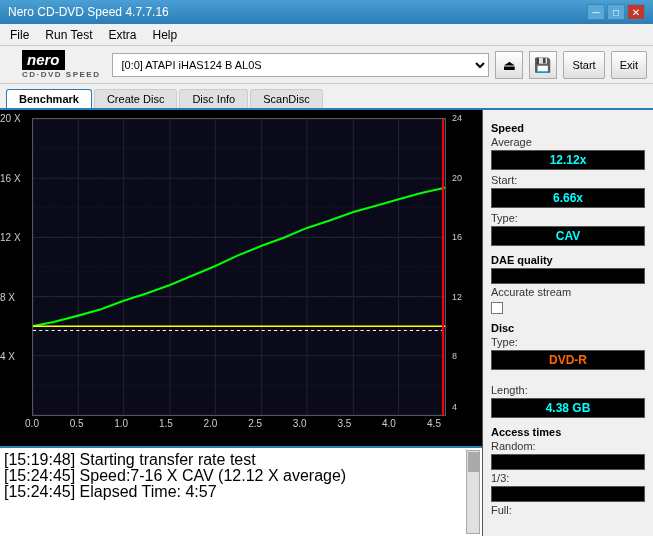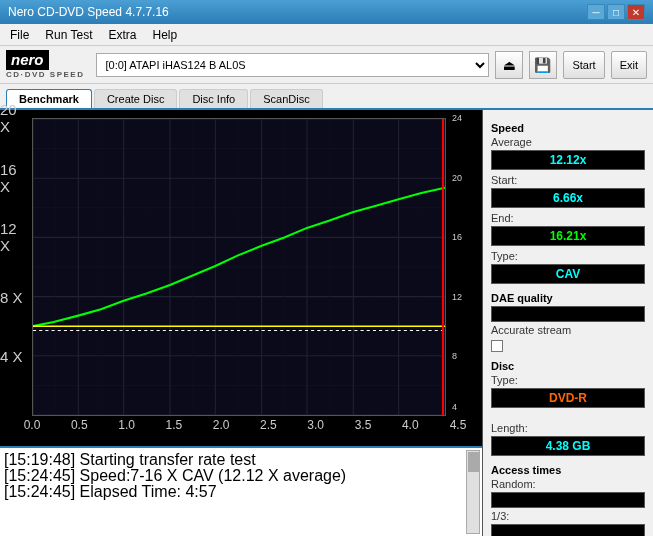--- a/index.html
+++ b/index.html
@@ -212,21 +212,21 @@
 </div>
 
 <div class="menu-bar">
   <span class="menu-item">File</span>
   <span class="menu-item">Run Test</span>
   <span class="menu-item">Extra</span>
   <span class="menu-item">Help</span>
 </div>
 
 <div class="toolbar">
-  <div style="display:flex; flex-direction:column; align-items:flex-start; margin-right:6px;">
+  <div style="display:flex; flex-direction:column; align-items:flex-start; margin-right:6px;margin-left:16px;">
     <div style="background:#000; color:white; padding:1px 5px; font-size:15px; font-weight:bold; font-style:italic; line-height:1.2;">nero</div>
     <div style="color:#555; font-size:8px; letter-spacing:1.5px; font-weight:bold;">CD·DVD SPEED</div>
   </div>
   <select class="drive-select">
     <option>[0:0]  ATAPI iHAS124  B AL0S</option>
   </select>
   <div class="toolbar-icon-btn" title="Eject">⏏</div>
   <div class="toolbar-icon-btn" title="Save">💾</div>
   <button class="toolbar-btn">Start</button>
   <button class="toolbar-btn">Exit</button>
@@ -237,21 +237,21 @@
   <div class="tab">Create Disc</div>
   <div class="tab">Disc Info</div>
   <div class="tab">ScanDisc</div>
 </div>
 
 <div class="main-content">
 
   <div class="chart-area">
     <div class="chart-container">
 
-      <div style="position:absolute; left:0; top:8px; bottom:30px; width:30px; color:#ccc; font-size:15px;">
+      <div style="position:absolute; left:0; top:8px; bottom:30px; width:30px; color:#ccc; font-size:10px;">
         <div style="position:absolute; top:0%; transform:translateY(-50%);">20 X</div>
         <div style="position:absolute; top:20%; transform:translateY(-50%);">16 X</div>
         <div style="position:absolute; top:40%; transform:translateY(-50%);">12 X</div>
         <div style="position:absolute; top:60%; transform:translateY(-50%);">8 X</div>
         <div style="position:absolute; top:80%; transform:translateY(-50%);">4 X</div>
       </div>
 
       <div style="position:absolute; right:0; top:8px; bottom:30px; width:34px; color:#ccc; font-size:9px;">
         <div style="position:absolute; top:0%; transform:translateY(-50%); left:4px;">24</div>
         <div style="position:absolute; top:20%; transform:translateY(-50%); left:4px;">20</div>
@@ -303,21 +303,21 @@
           <polyline points="0,196 20,192 44,186 66,180 88,172 110,165 133,157 155,148 177,139 199,129 222,120 244,112 266,103 288,96 311,88 333,82 355,76 377,70 400,65" fill="none" stroke="#00ff00" stroke-width="2"></polyline>
 
           <polyline points="0,196 44,196 88,196 133,196 177,196 222,196 266,196 311,196 355,196 400,196" fill="none" stroke="#ffff00" stroke-width="1.5"></polyline>
 
           <polyline points="0,200 44,200 88,200 133,200 177,200 222,200 266,200 311,200 355,200 400,200" fill="none" stroke="#ffffff" stroke-width="1" stroke-dasharray="3,3"></polyline>
 
           <line x1="398" y1="0" x2="398" y2="280" stroke="red" stroke-width="2"></line>
         </svg>
       </div>
 
-      <div style="position:absolute; bottom:8px; left:32px; right:24px; height:20px; color:#ccc; font-size:12px;">
+      <div style="position:absolute; bottom:8px; left:32px; right:48px; height:20px; color:#ccc; font-size:10px;">
         <div style="position:absolute; left:0%; transform:translateX(-50%);">0.0</div>
         <div style="position:absolute; left:11.1%; transform:translateX(-50%);">0.5</div>
         <div style="position:absolute; left:22.2%; transform:translateX(-50%);">1.0</div>
         <div style="position:absolute; left:33.3%; transform:translateX(-50%);">1.5</div>
         <div style="position:absolute; left:44.4%; transform:translateX(-50%);">2.0</div>
         <div style="position:absolute; left:55.5%; transform:translateX(-50%);">2.5</div>
         <div style="position:absolute; left:66.6%; transform:translateX(-50%);">3.0</div>
         <div style="position:absolute; left:77.7%; transform:translateX(-50%);">3.5</div>
         <div style="position:absolute; left:88.8%; transform:translateX(-50%);">4.0</div>
         <div style="position:absolute; left:100%; transform:translateX(-50%);">4.5</div>
@@ -341,26 +341,20 @@
       <div class="panel-label">Average</div>
       <div class="panel-value-box cyan">12.12x</div>
       <div style="display:flex; gap:4px; margin-top:4px;">
         <div style="flex:1;">
           <div class="panel-label">Start:</div>
           <div class="panel-value-box cyan">6.66x</div>
         </div>
       </div>
       <div style="display:flex; gap:4px; margin-top:4px;">
         <div style="flex:1;">
-          <div class="panel-label">End:</div>
-          <div class="panel-value-box cyan" style="color:#00ff00;">16.21x</div>
-        </div>
-      </div>
-      <div style="display:flex; gap:4px; margin-top:4px;">
-        <div style="flex:1;">
           <div class="panel-label">Type:</div>
           <div class="panel-value-box" style="color:#00ffff;">CAV</div>
         </div>
       </div>
     </div>
 
     <div class="panel-section">
       <div class="section-header">DAE quality</div>
       <div class="panel-value-box" style="height:16px;"></div>
       <div class="checkbox-row">

